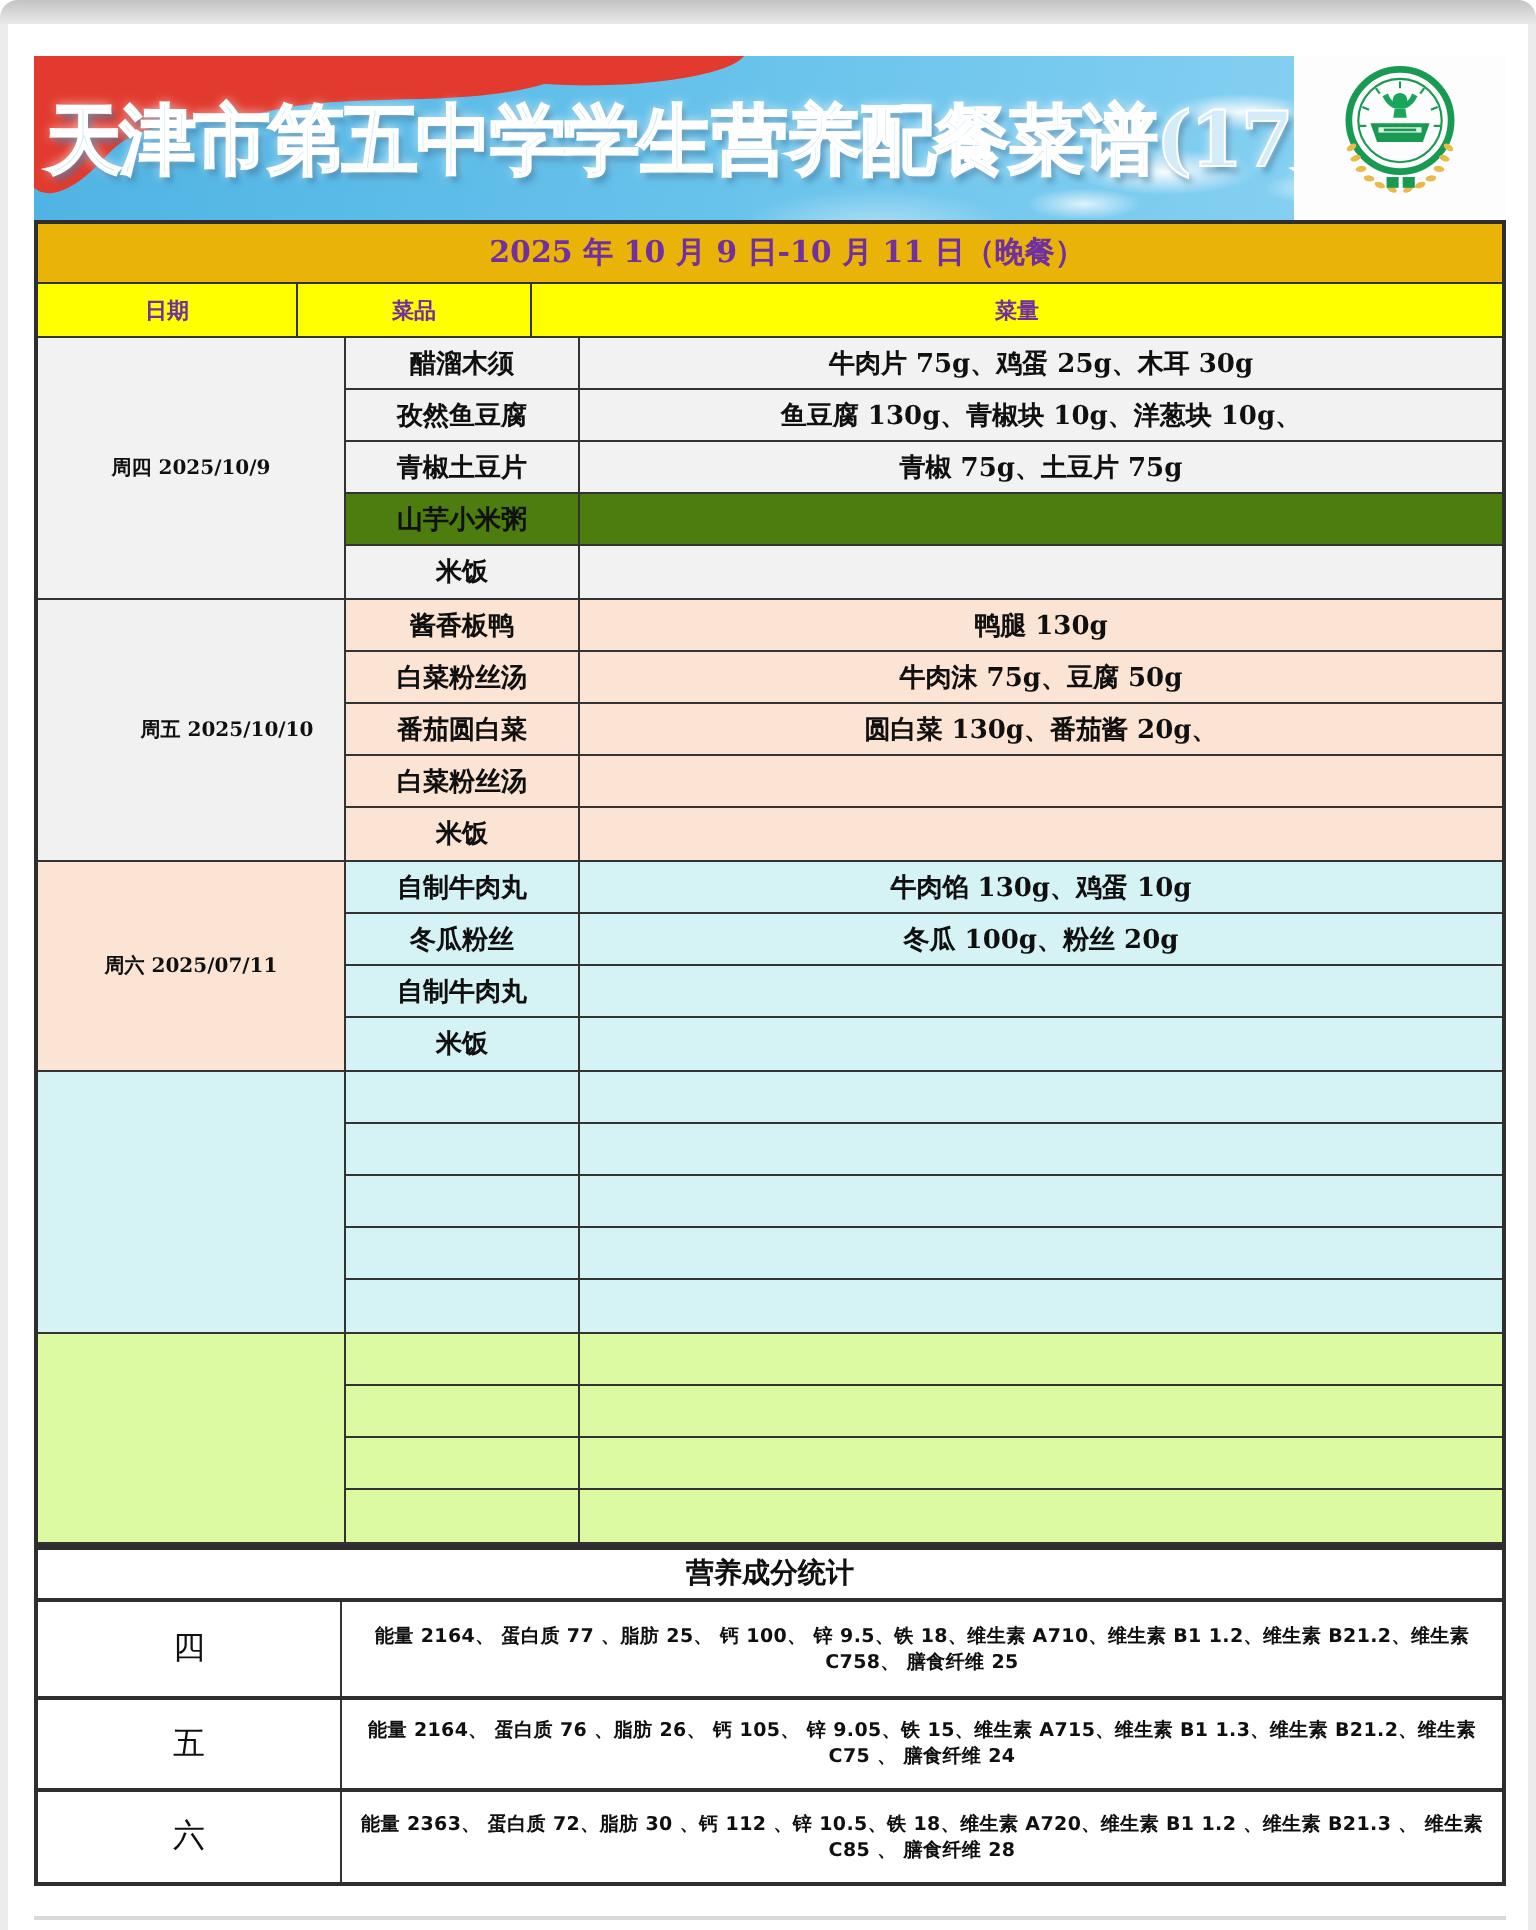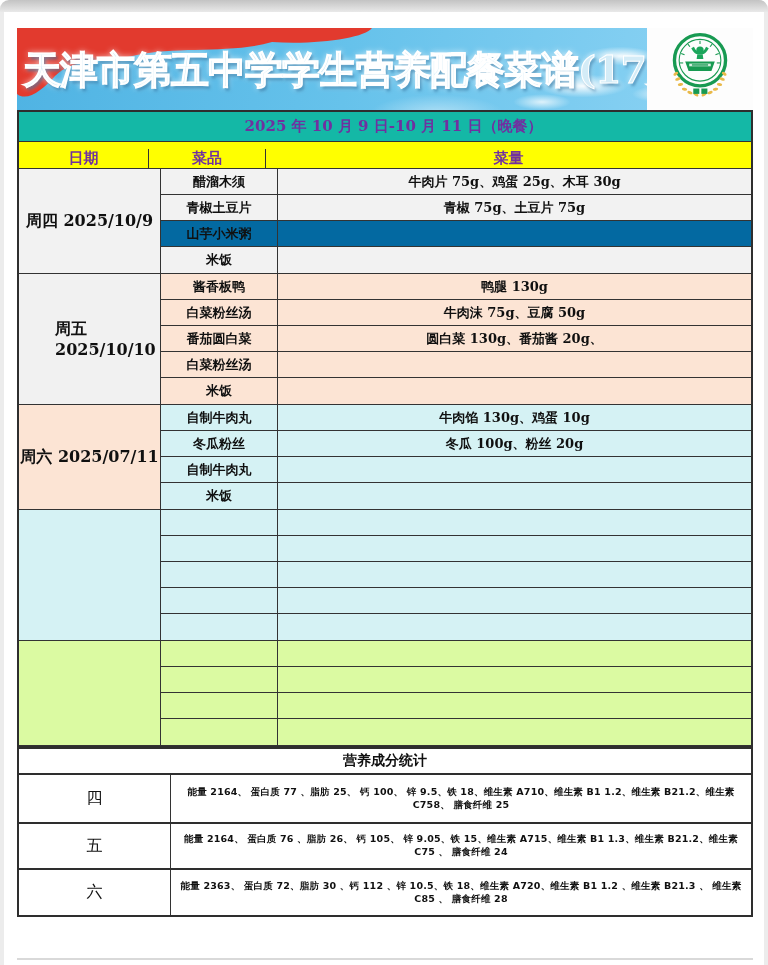--- a/index.html
+++ b/index.html
@@ -21,33 +21,33 @@
   .ribbon{position:absolute;left:0;top:0;}
   .banner-title{position:absolute;left:6px;top:0;width:624px;height:82px;line-height:84px;
       font-size:38px;font-weight:700;letter-spacing:-1px;white-space:nowrap;
       color:#d4ecf7;-webkit-text-stroke:1px #ffffff;
       text-shadow:2px 3px 3px rgba(30,100,150,.55),0 0 6px rgba(255,255,255,.85);}
   .logo-box{position:absolute;right:0;top:0;width:106px;height:82px;background:#fdfdfd;
             display:flex;align-items:center;justify-content:center;}
   
   .sheet{position:absolute;left:17px;top:110px;width:736px;border:2px solid #2e2e2e;
          box-sizing:border-box;background:#fff;color:#101010;}
-  .row-dr{height:29px;background:#14b8a6;border-bottom:1px solid #333;
+  .row-dr{height:29px;background:#eab308;border-bottom:1px solid #333;
           display:flex;align-items:center;justify-content:center;
           color:#7030A0;font-weight:700;font-size:15px;padding-left:17px;}
   .row-ch{height:26px;background:#FFFF00;border-bottom:1px solid #333;display:flex;
-          color:#7030A0;font-weight:700;font-size:15px;align-items:flex-end;}
+          color:#7030A0;font-weight:700;font-size:11px;}
   .row-ch .c1{width:130px;border-right:1px solid #333;}
   .row-ch .c2{width:117px;border-right:1px solid #333;}
   .row-ch .c3{flex:1;}
   .row-ch div{display:flex;align-items:center;justify-content:center;box-sizing:border-box;}
   .sec{display:flex;border-bottom:1px solid #333;}
   .sec:last-of-type{border-bottom:none;}
-  .dcell{width:142px;border-right:1px solid #333;display:flex;align-items:center;
-         justify-content:center;font-size:16px;font-weight:600;box-sizing:border-box;}
+  .dcell{width:154px;border-right:1px solid #333;display:flex;align-items:center;
+         justify-content:center;font-size:10px;font-weight:600;box-sizing:border-box;}
   .rows{flex:1;display:flex;flex-direction:column;}
   .mrow{display:flex;height:26px;border-bottom:1px solid #333;box-sizing:border-box;}
   .mrow:last-child{border-bottom:none;}
   .dish{width:117px;border-right:1px solid #333;display:flex;align-items:center;
         justify-content:center;font-size:13px;font-weight:600;box-sizing:border-box;}
   .qty{flex:1;display:flex;align-items:center;justify-content:center;
        font-size:13px;font-weight:600;}
   
   .stat-head{height:24px;border-top:3px solid #2e2e2e;display:flex;align-items:center;
              justify-content:center;font-size:14px;font-weight:700;background:#fff;}
@@ -121,24 +121,28 @@
     </div>
 
     <div class="sec">
       <div class="dcell" style="background: rgb(242, 242, 242);">周四 2025/10/9</div>
       <div class="rows">
         <div class="mrow" style="background: rgb(242, 242, 242);">
             <div class="dish">醋溜木须</div>
             <div class="qty">牛肉片 75g、鸡蛋 25g、木耳 30g</div>
           </div>
         <div class="mrow" style="background: rgb(242, 242, 242);">
+            <div class="dish">孜然鱼豆腐</div>
+            <div class="qty">鱼豆腐 130g、青椒块 10g、洋葱块 10g、</div>
+          </div>
+        <div class="mrow" style="background: rgb(242, 242, 242);">
             <div class="dish">青椒土豆片</div>
             <div class="qty">青椒 75g、土豆片 75g</div>
           </div>
-        <div class="mrow" style="background: #0369a1;">
+        <div class="mrow" style="background: #4d7c0f;">
             <div class="dish">山芋小米粥</div>
             <div class="qty"></div>
           </div>
         <div class="mrow" style="background: rgb(242, 242, 242);">
             <div class="dish">米饭</div>
             <div class="qty"></div>
           </div>
       </div>
     </div>
 

